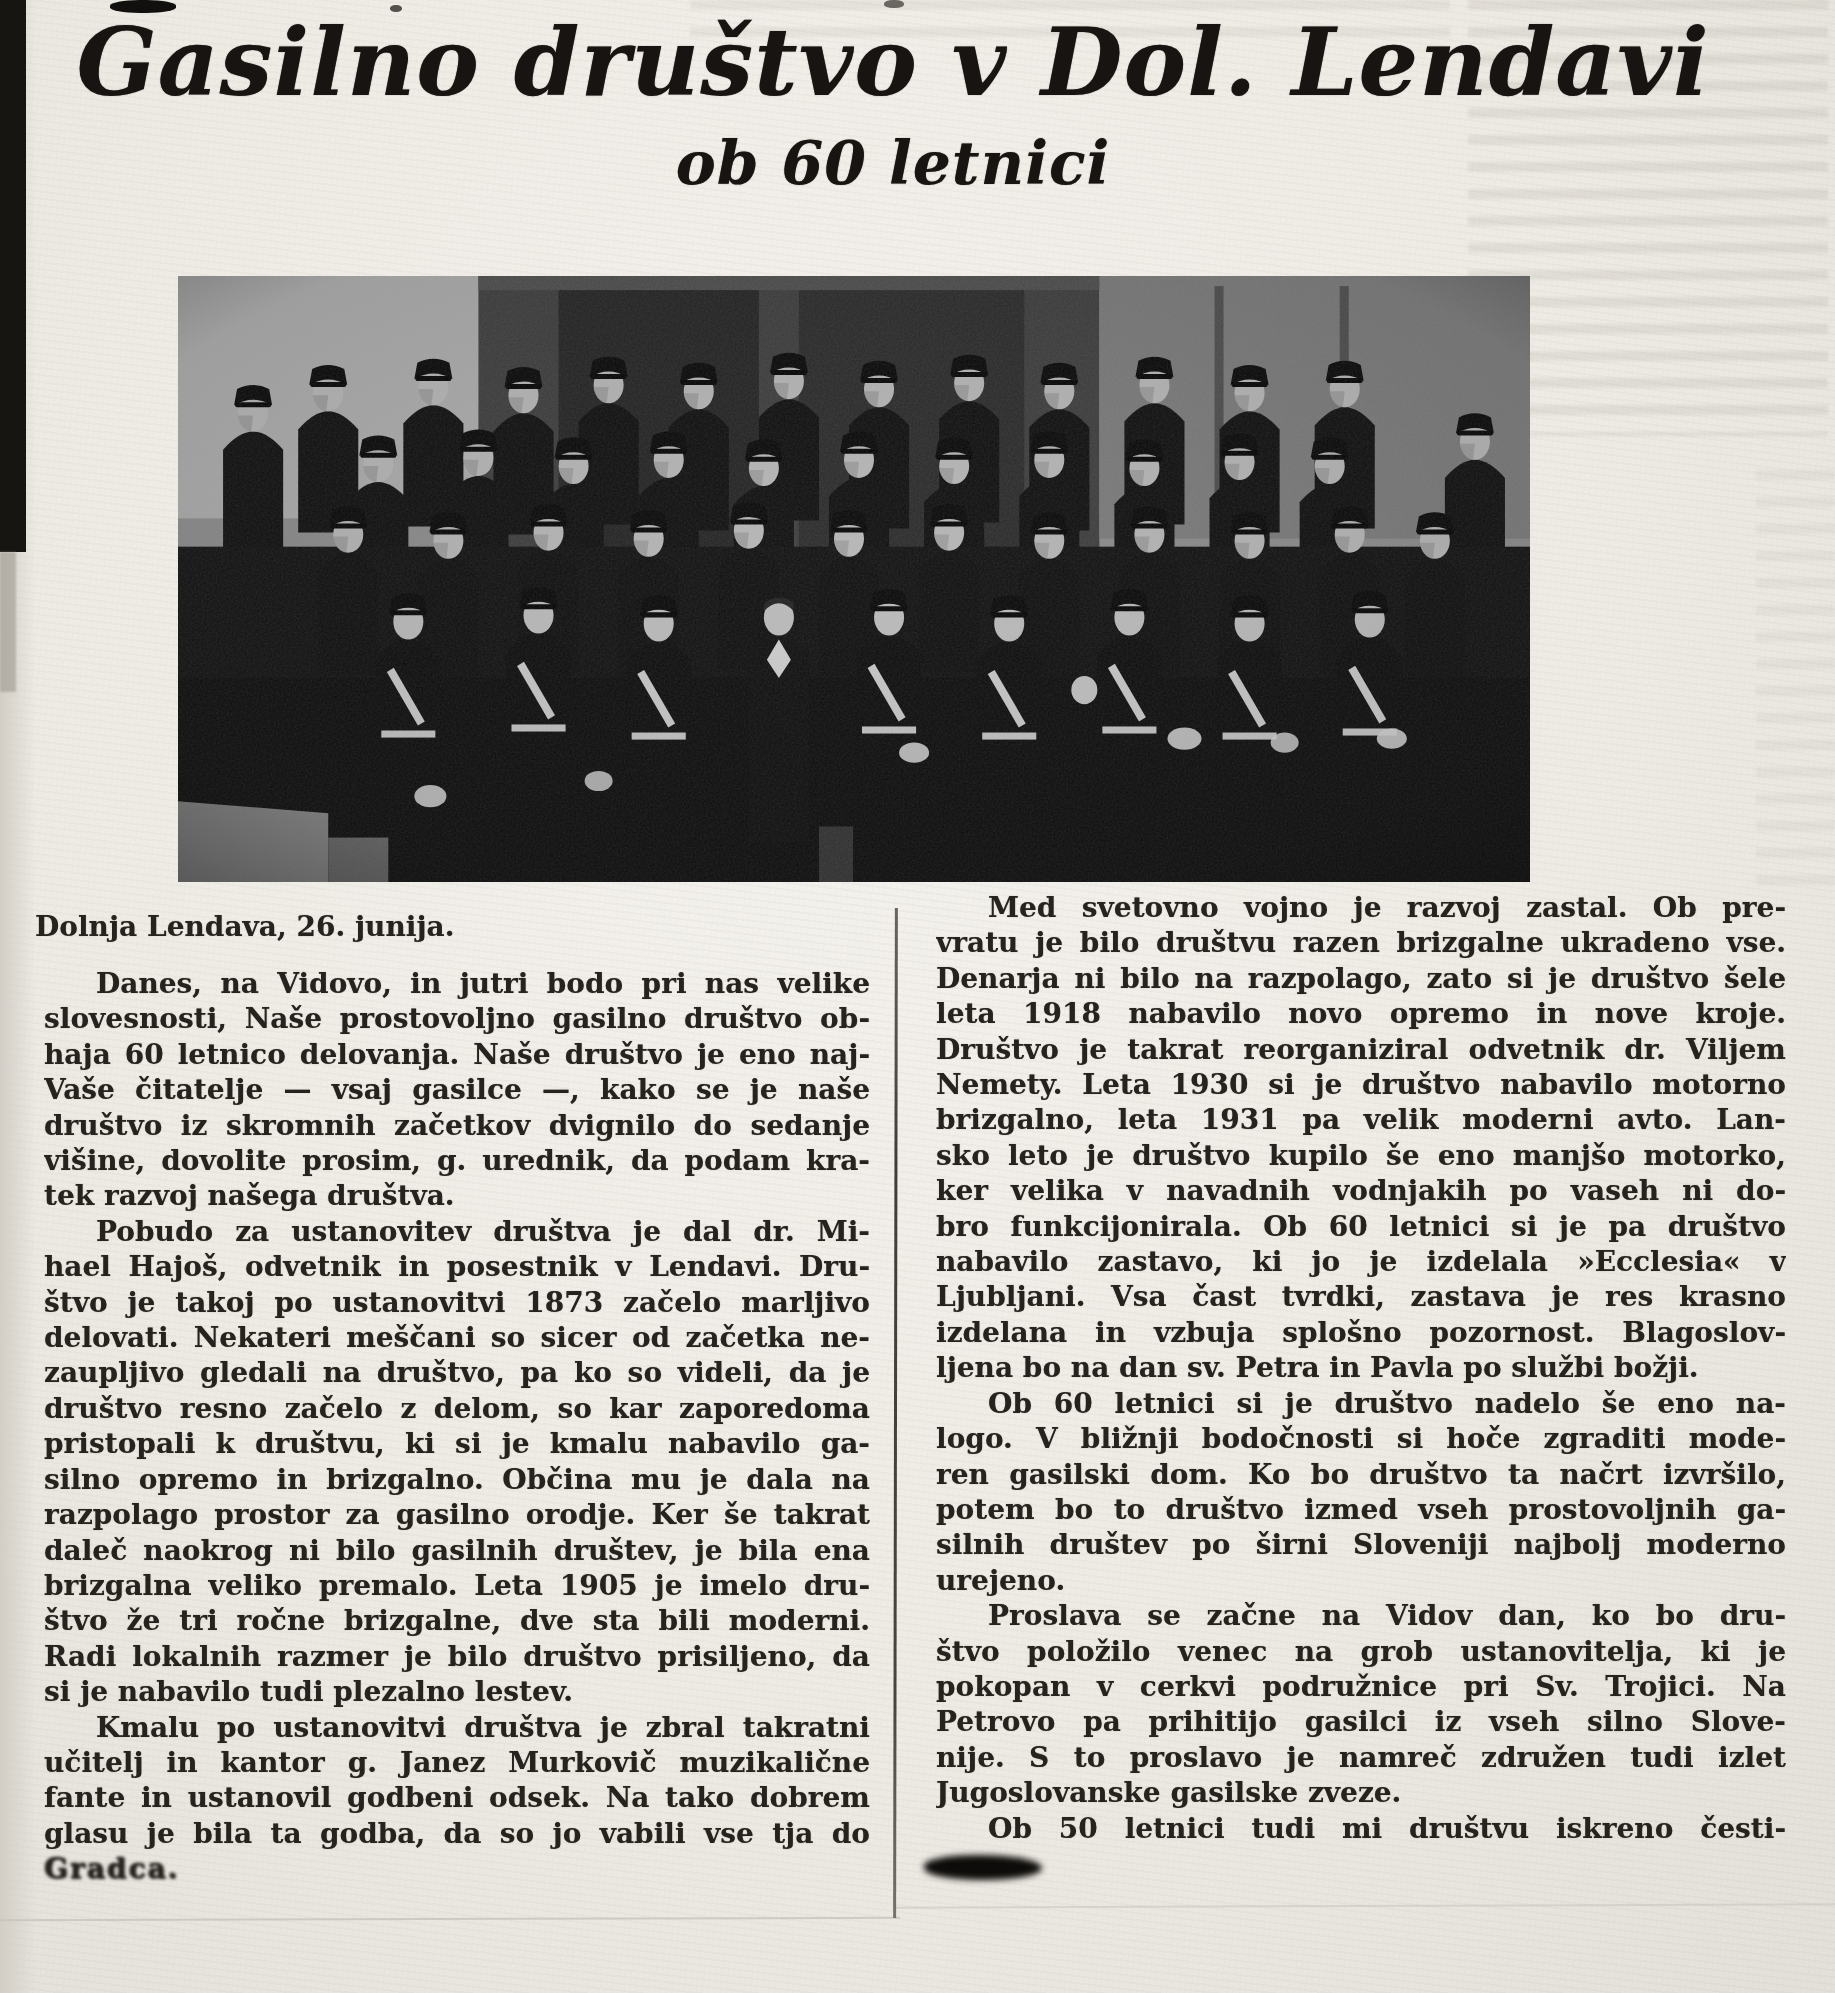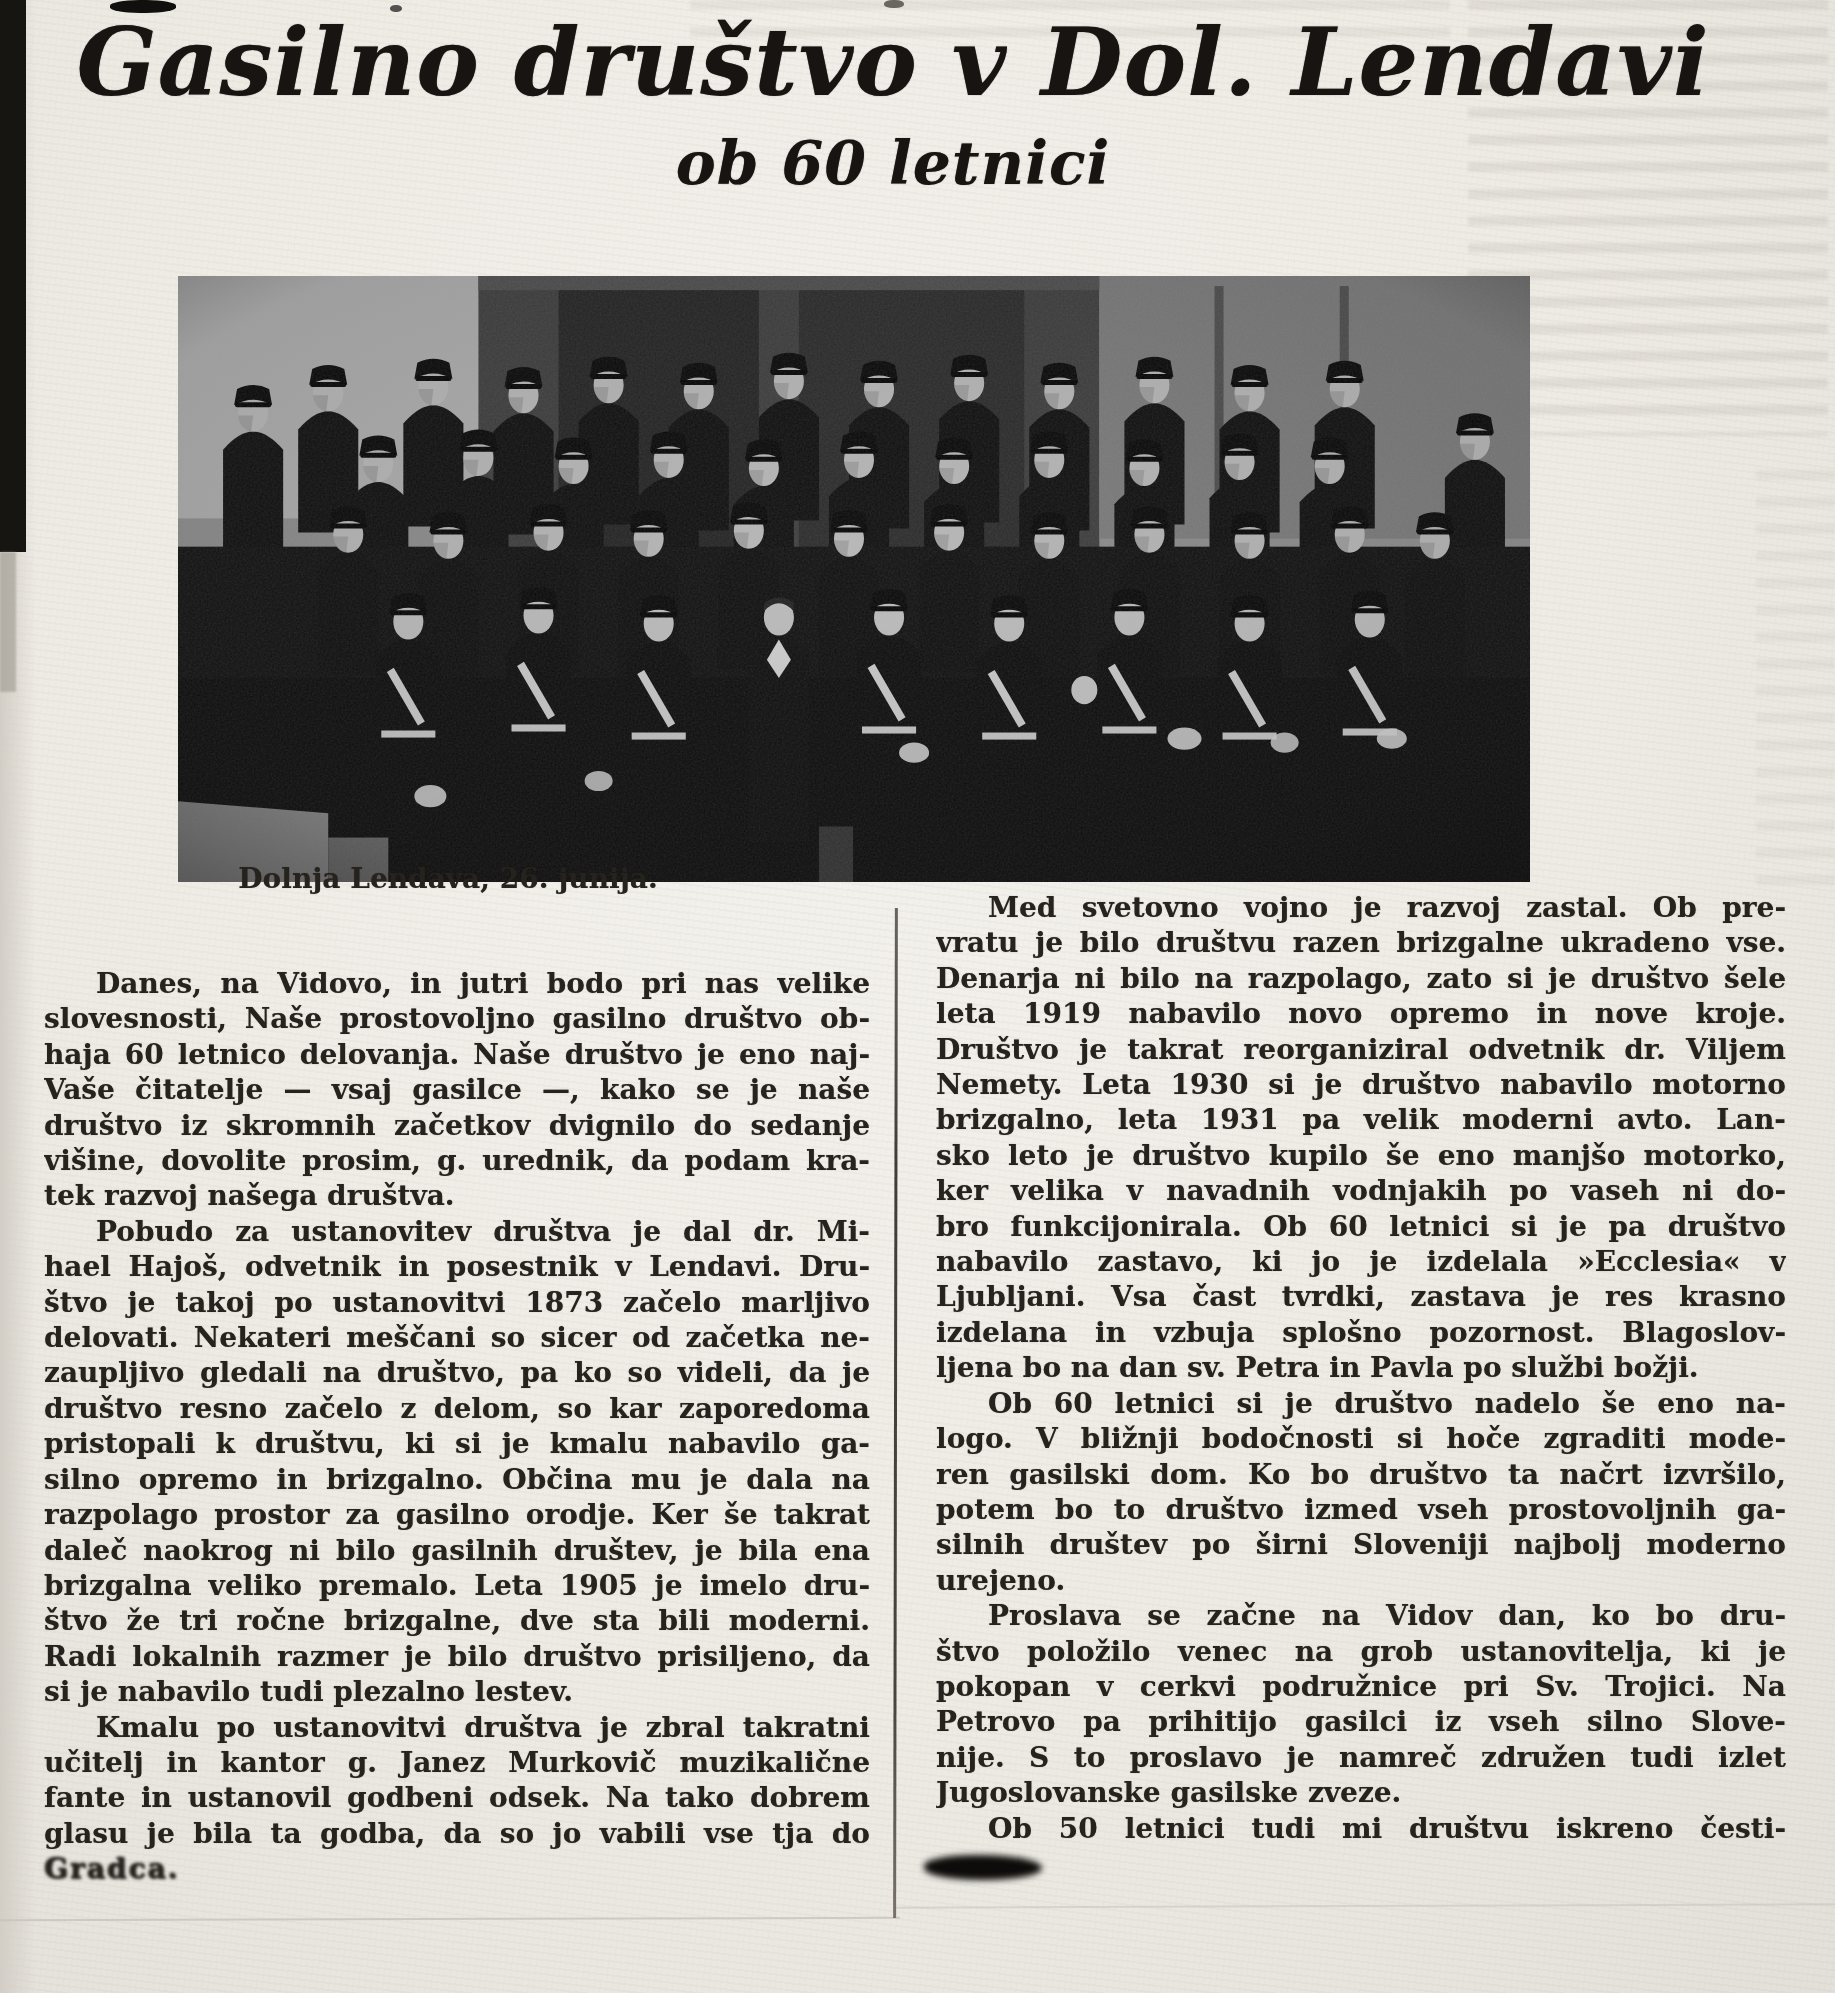--- a/index.html
+++ b/index.html
@@ -37,21 +37,21 @@
   .headline{position:absolute;left:0;top:10px;width:1770px;text-align:center;
     font-style:italic;font-weight:bold;color:#171411;
     text-shadow:0 0 1px rgba(20,16,12,.6);padding-left:8px;}
   .headline .l1{font-size:94px;line-height:1.12;letter-spacing:1px;white-space:nowrap;}
   .headline .l2{font-size:60px;line-height:1.0;margin-top:18px;letter-spacing:1px;}
 
   .photo-frame{position:absolute;left:178px;top:276px;width:1352px;height:606px;
     filter:grayscale(1) contrast(1.04) brightness(.99);box-shadow:0 0 18px rgba(70,64,52,.25) inset;}
   .photo-frame svg{display:block;width:100%;height:100%;}
 
-  .dateline{position:absolute;left:35px;top:862px;width:826px;text-align:center;padding-right:12px;
+  .dateline{position:absolute;left:35px;top:910px;width:826px;text-align:left;padding-right:12px;
     font-size:28px;font-weight:700;text-shadow:0 0 1px rgba(30,26,20,.4);}
 
   .col-divider{position:absolute;left:894px;top:908px;width:3px;height:1010px;opacity:.9;
     background:linear-gradient(#5a554d,#2c2823 25%,#36322b 78%,#6b655c);transform:rotate(.1deg);}
 
   .col{position:absolute;font-size:28px;font-weight:700;line-height:35.4px;
     text-shadow:0 0 1px rgba(30,26,20,.42);}
   #col-left{left:44px;top:966px;width:826px;}
   #col-right{left:936px;top:890px;width:850px;}
   .line{text-align:justify;text-align-last:justify;overflow:hidden;white-space:nowrap;}
@@ -238,21 +238,21 @@
         <div class="line">fante in ustanovil godbeni odsek. Na tako dobrem</div>
         <div class="line">glasu je bila ta godba, da so jo vabili vse tja do</div>
         <div class="line endpara smudge">Gradca.</div>
       </div>
     </div>
   <div class="col" id="col-right">
       <div>
         <div class="line indent">Med svetovno vojno je razvoj zastal. Ob pre-</div>
         <div class="line">vratu je bilo društvu razen brizgalne ukradeno vse.</div>
         <div class="line">Denarja ni bilo na razpolago, zato si je društvo šele</div>
-        <div class="line">leta 1919 nabavilo novo opremo in nove kroje.</div>
+        <div class="line">leta 1918 nabavilo novo opremo in nove kroje.</div>
         <div class="line">Društvo je takrat reorganiziral odvetnik dr. Viljem</div>
         <div class="line">Nemety. Leta 1930 si je društvo nabavilo motorno</div>
         <div class="line">brizgalno, leta 1931 pa velik moderni avto. Lan-</div>
         <div class="line">sko leto je društvo kupilo še eno manjšo motorko,</div>
         <div class="line">ker velika v navadnih vodnjakih po vaseh ni do-</div>
         <div class="line">bro funkcijonirala. Ob 60 letnici si je pa društvo</div>
         <div class="line">nabavilo zastavo, ki jo je izdelala »Ecclesia« v</div>
         <div class="line">Ljubljani. Vsa čast tvrdki, zastava je res krasno</div>
         <div class="line">izdelana in vzbuja splošno pozornost. Blagoslov-</div>
         <div class="line endpara">ljena bo na dan sv. Petra in Pavla po službi božji.</div>

